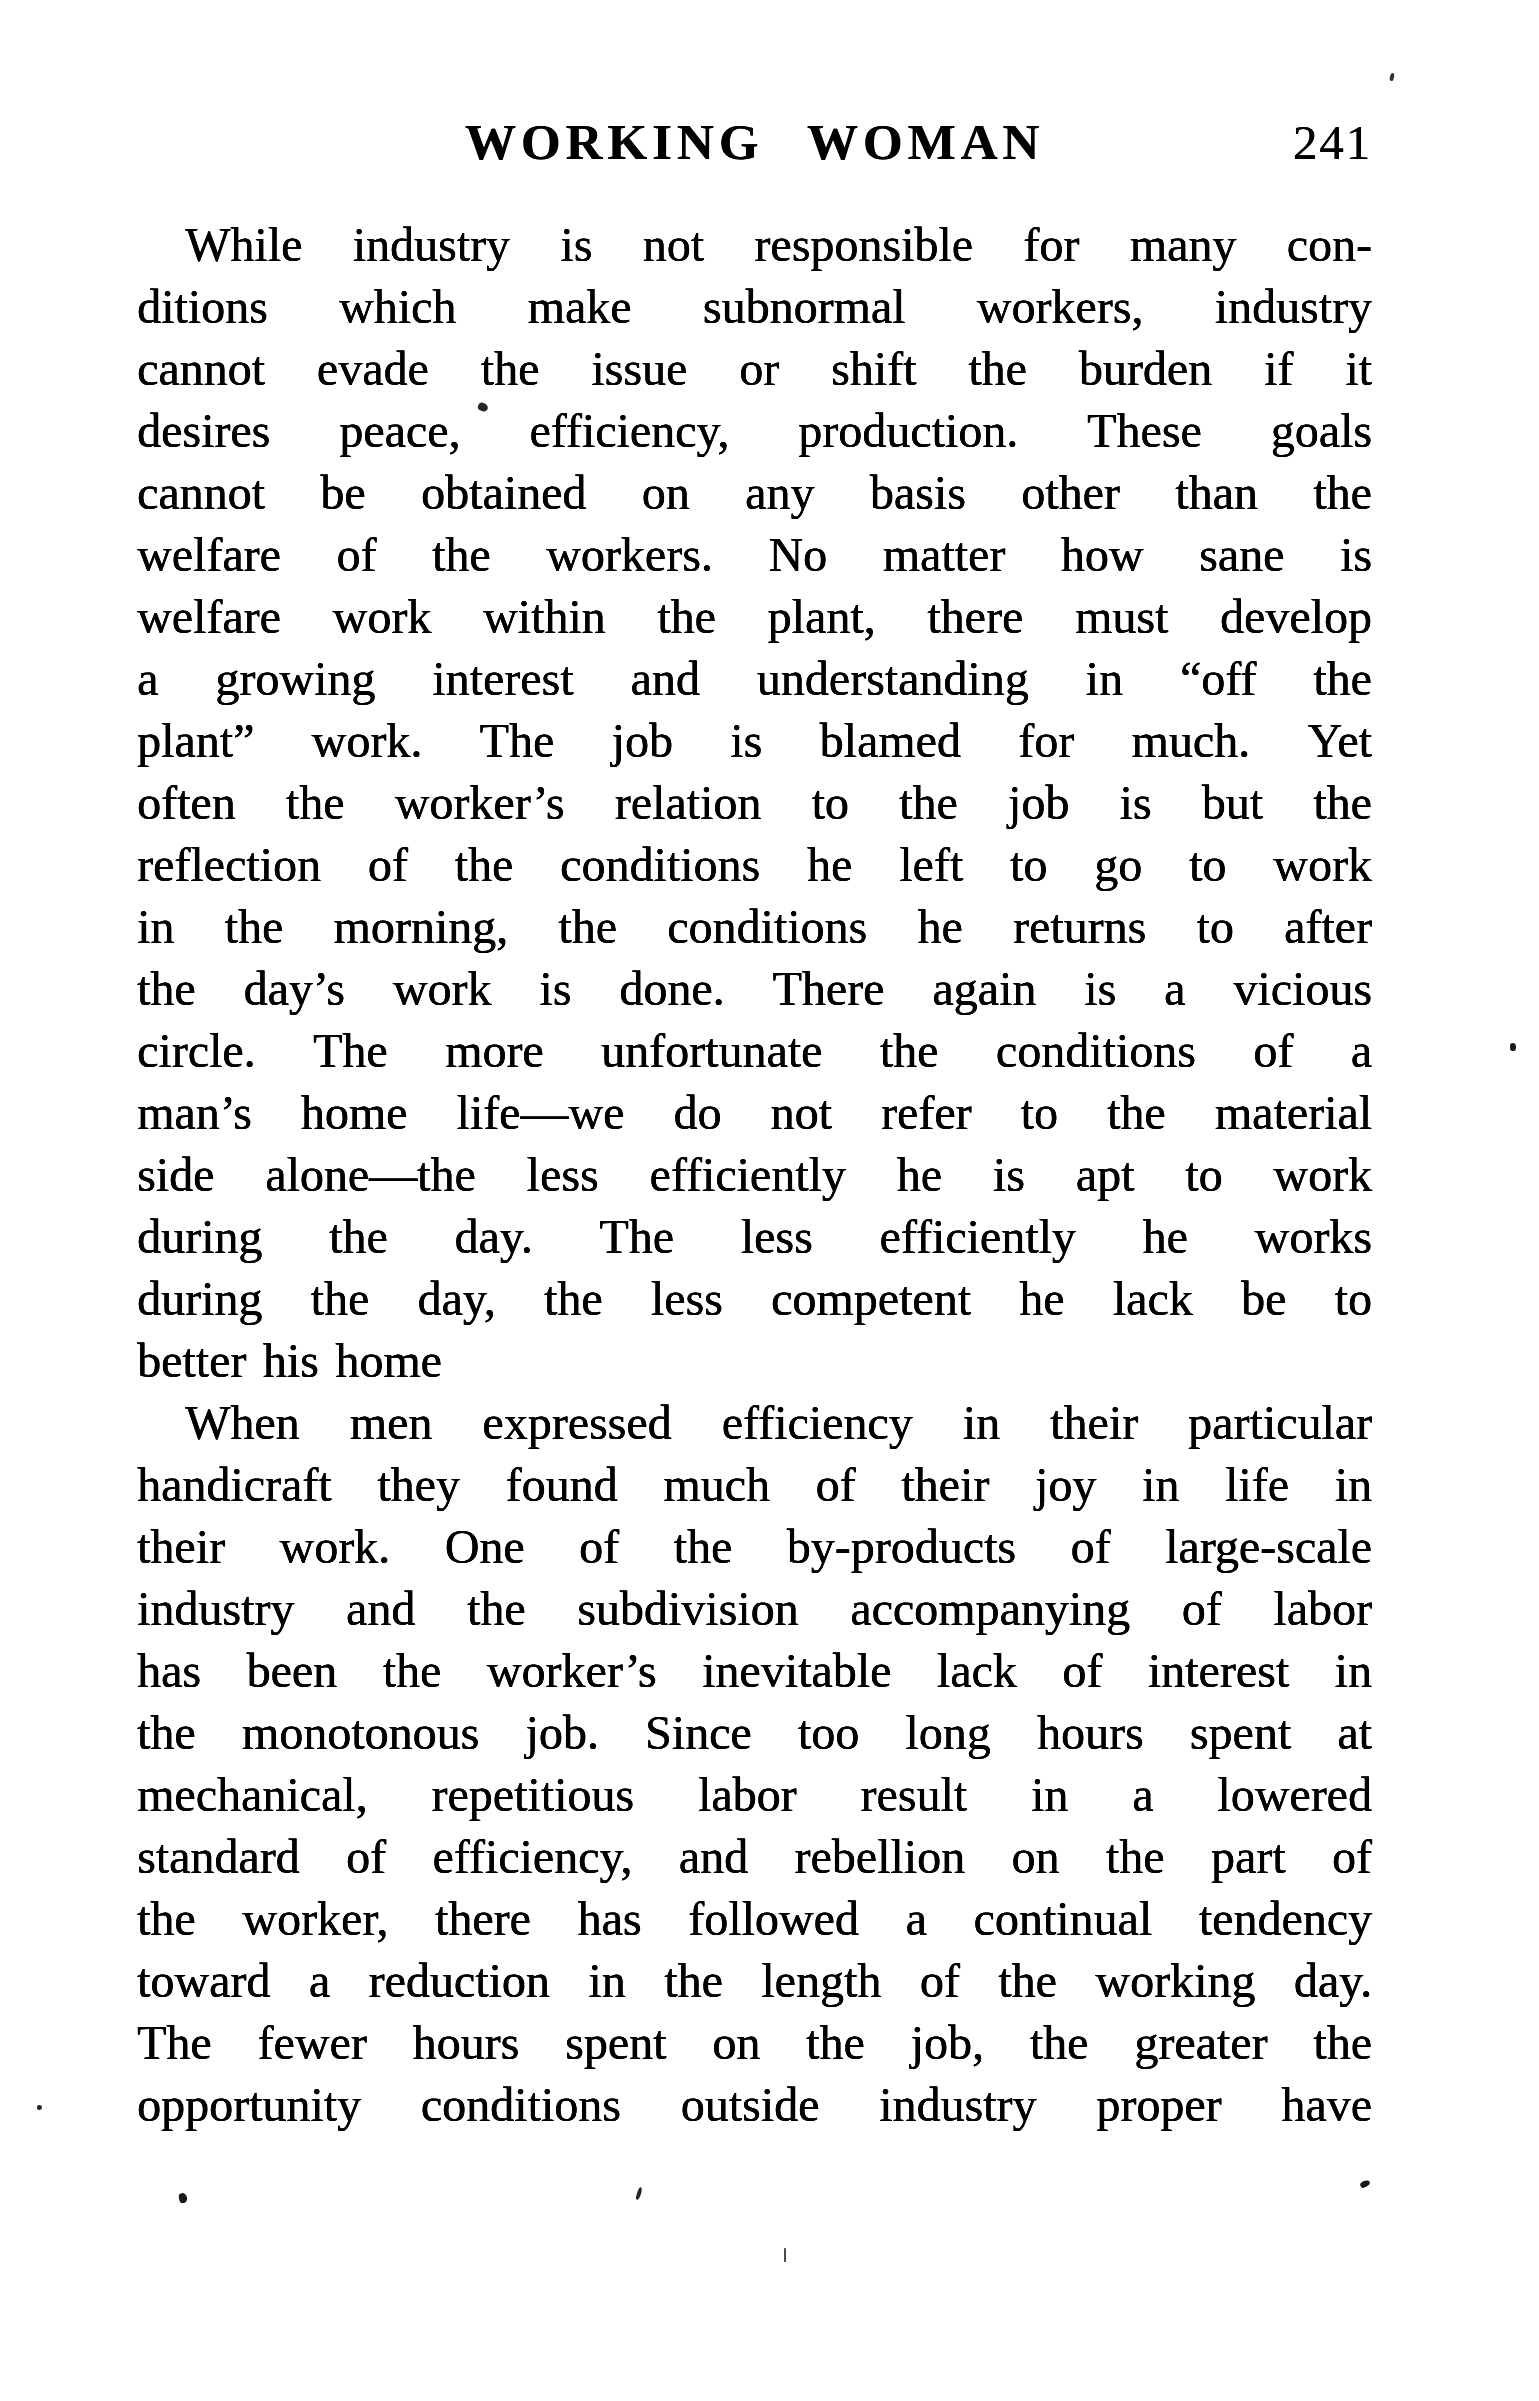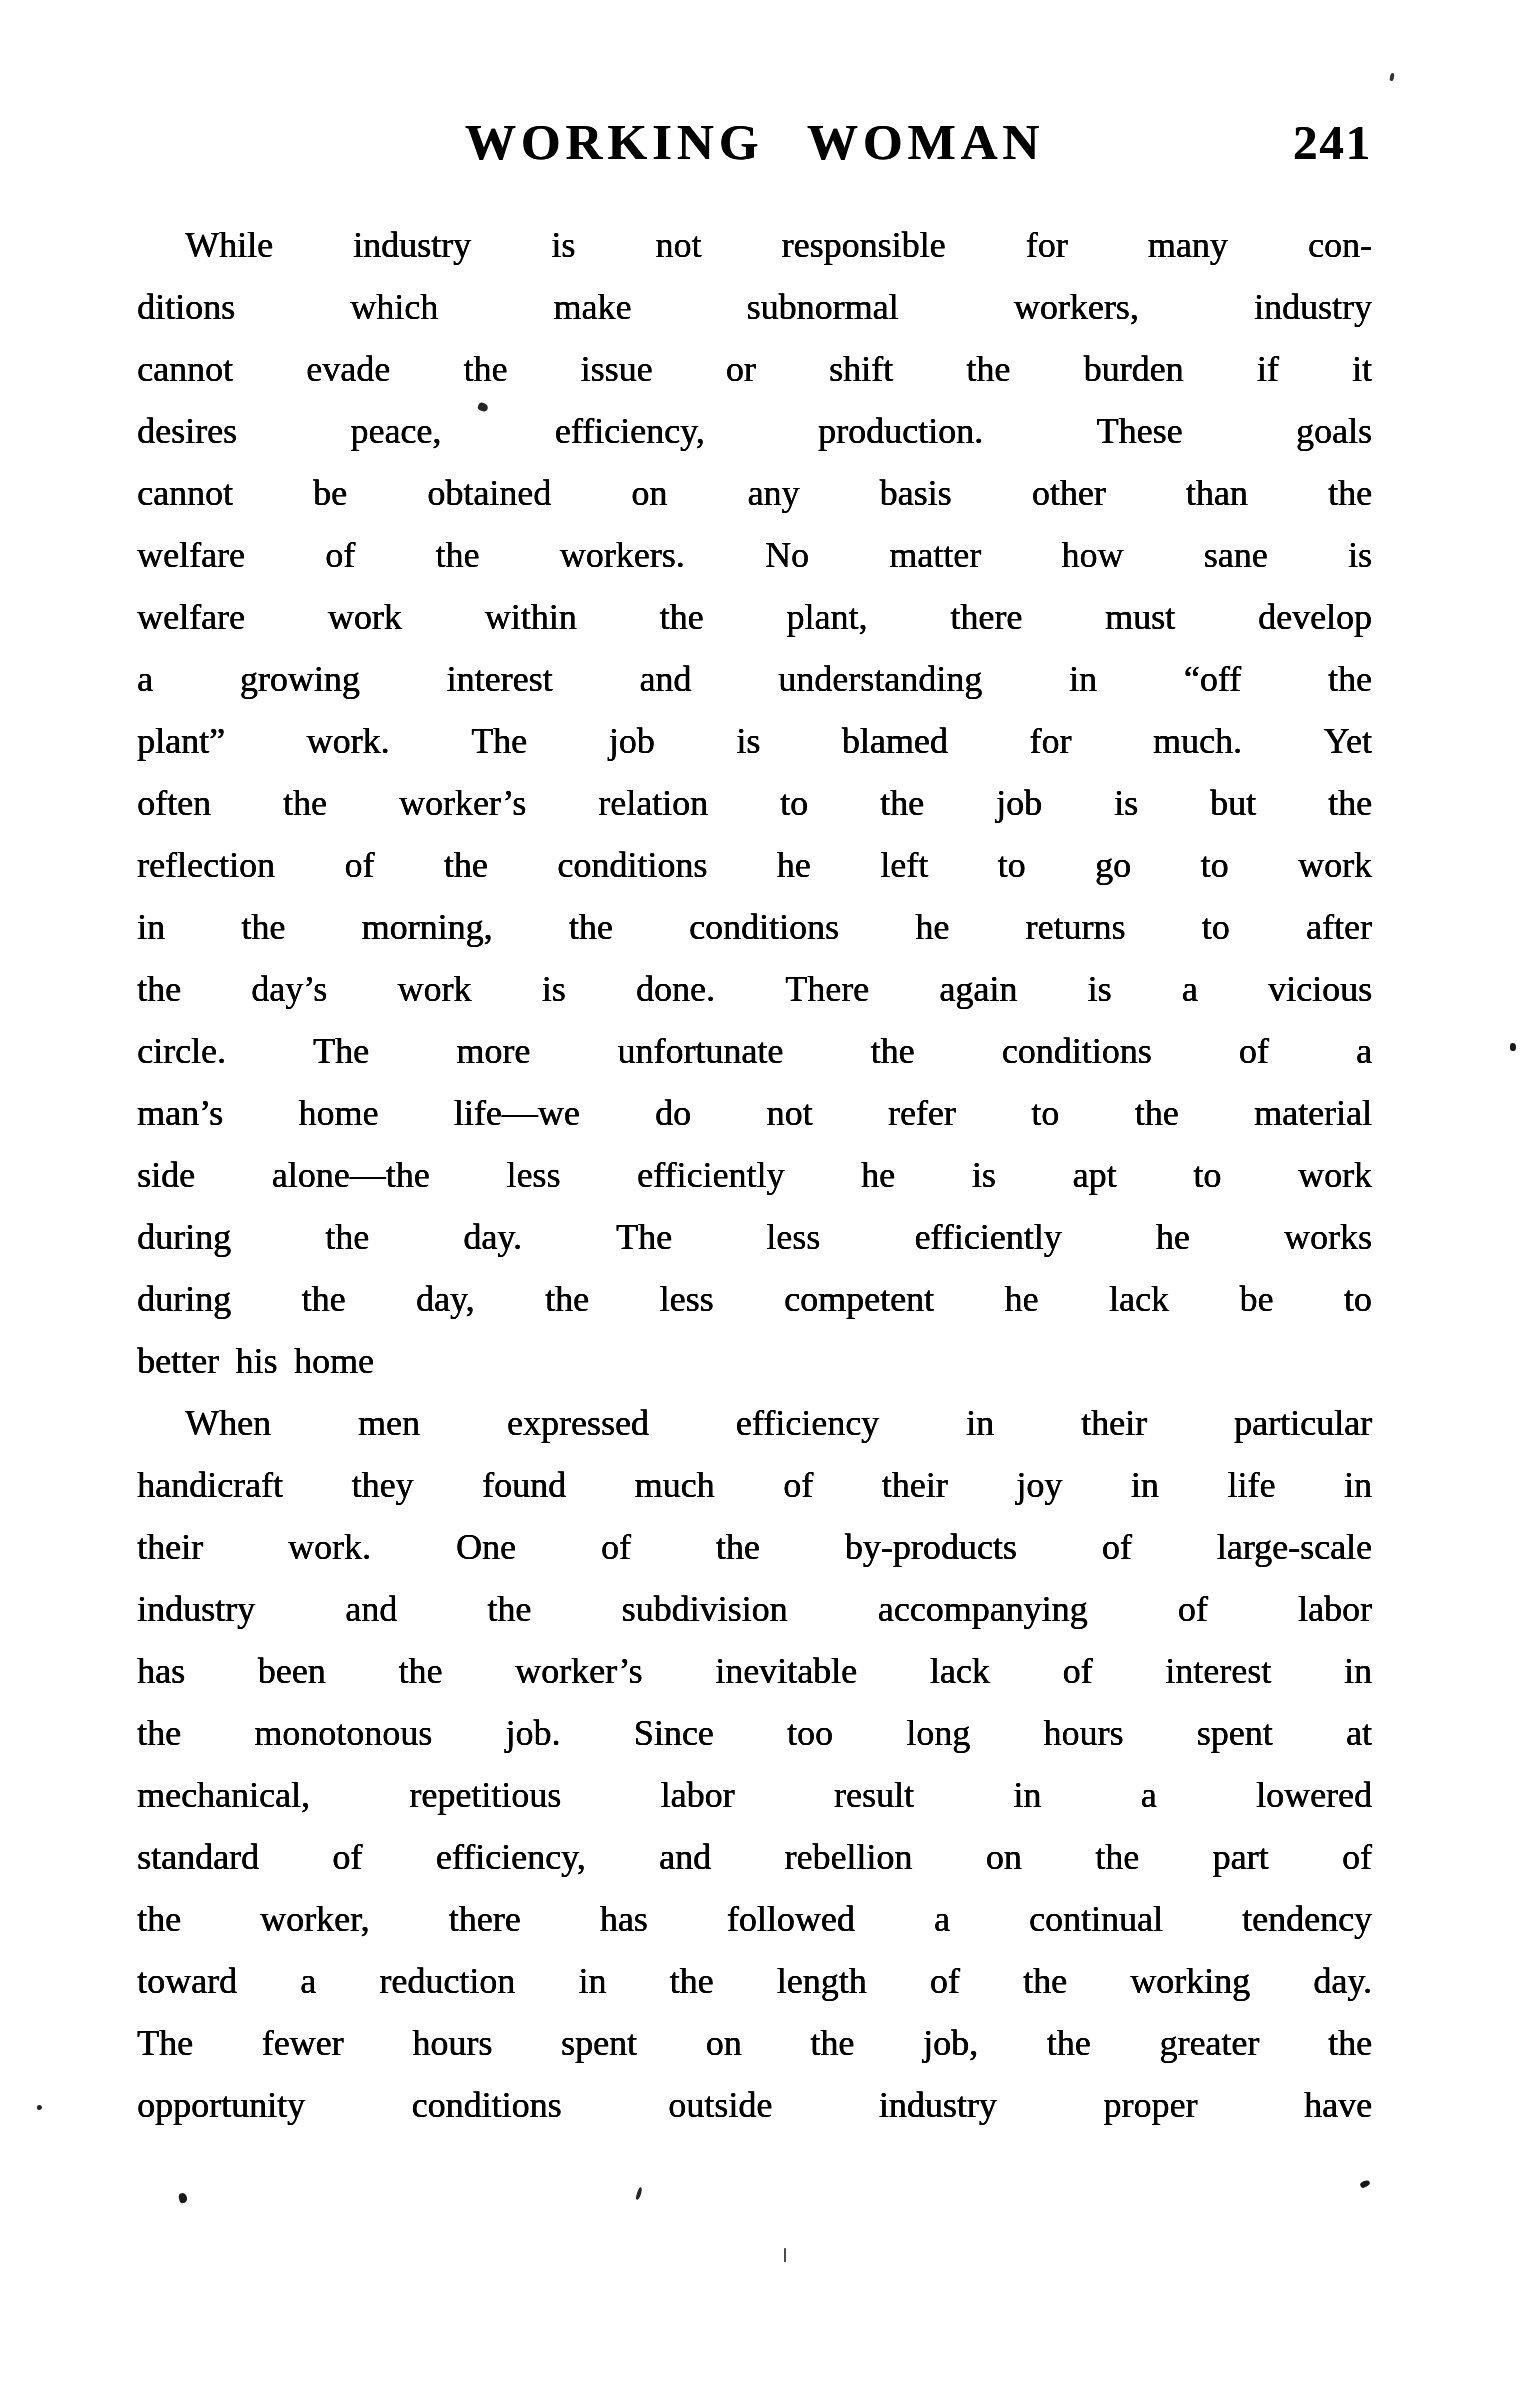--- a/index.html
+++ b/index.html
@@ -25,37 +25,37 @@
     font-weight:bold;
     letter-spacing:5px;
     word-spacing:26.6px;
     line-height:63px;
     text-shadow:0.4px 0 0 #000;
   }
   .running-head .page-num {
     position:absolute;
     right:0; top:0;
     font-size:49px;
-    font-weight:bold;
+    font-weight:normal;
     letter-spacing:1.9px;
     line-height:63px;
     text-shadow:0.4px 0 0 #000;
   }
   
   .text-block {
     position:absolute;
     top:214px; left:137px; width:1235px;
   }
   .line {
     display:flex;
     justify-content:space-between;
     align-items:baseline;
     height:62px;
     line-height:62px;
-    font-size:36px;
+    font-size:48px;
     white-space:nowrap;
     text-shadow:0.4px 0 0 #000, 0 0.3px 0 #000;
   }
   .line.indent { padding-left:48px; }
   .line.no-justify { justify-content:flex-start; }
   .line.no-justify span { margin-right:16.5px; }
   
   .speck {
     position:absolute;
     background:#000;

